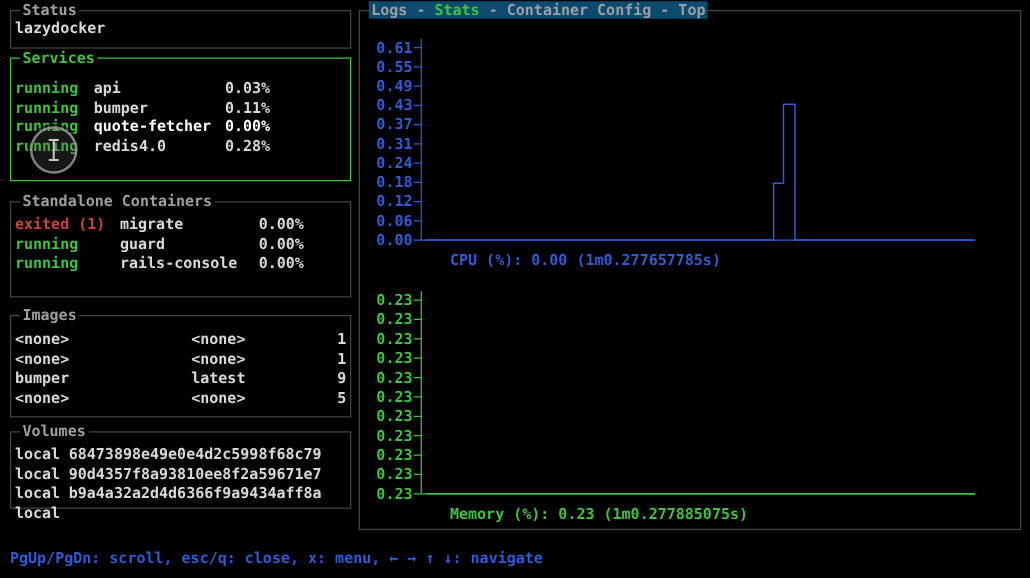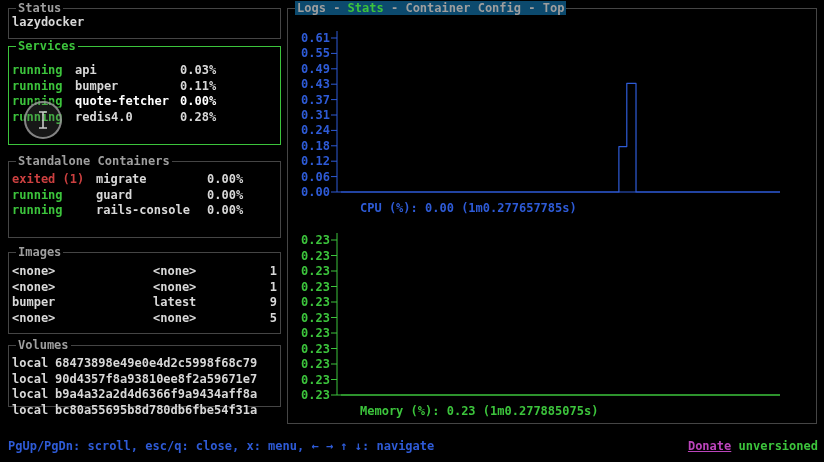--- a/index.html
+++ b/index.html
@@ -143,21 +143,20 @@
         <div class="row">
           <span class="cell vol-driver c-white">local</span>
           <span class="cell vol-name c-white">90d4357f8a93810ee8f2a59671e7</span>
         </div>
         <div class="row">
           <span class="cell vol-driver c-white">local</span>
           <span class="cell vol-name c-white">b9a4a32a2d4d6366f9a9434aff8a</span>
         </div>
         <div class="row">
           <span class="cell vol-driver c-white">local</span>
-          <span class="cell vol-name c-white">bc80a55695b8d780db6fbe54f31a</span>
         </div>
       </div>
   </div>
 
   <div class="panel" style="left:287px; top:8px; width:530px; height:416px;">
     <div id="tabs-line"><span class="tab">Logs</span><span class="tab-sep"> - </span><span class="tab active">Stats</span><span class="tab-sep"> - </span><span class="tab">Container Config</span><span class="tab-sep"> - </span><span class="tab">Top</span></div>
   </div>
 
   <svg id="charts-svg" width="530" height="416">
       <line x1="50" y1="23" x2="50" y2="184" stroke="#2e5bd7" stroke-width="1"></line>
@@ -209,24 +208,20 @@
       <line x1="44" y1="371.5" x2="50" y2="371.5" stroke="#3cc43c" stroke-width="1"></line>
       <text x="43" y="375.5" fill="#3cc43c" text-anchor="end" font-size="12" font-weight="bold" font-family="&quot;DejaVu Sans Mono&quot;, monospace">0.23</text>
       <line x1="44" y1="387" x2="50" y2="387" stroke="#3cc43c" stroke-width="1"></line>
       <text x="43" y="391" fill="#3cc43c" text-anchor="end" font-size="12" font-weight="bold" font-family="&quot;DejaVu Sans Mono&quot;, monospace">0.23</text>
       <polyline points="54,387 493,387" fill="none" stroke="#3cc43c" stroke-width="1.2" stroke-linejoin="round"></polyline>
       <text x="73" y="407" fill="#3cc43c" font-size="12" font-weight="bold" font-family="&quot;DejaVu Sans Mono&quot;, monospace">Memory (%): 0.23 (1m0.277885075s)</text>
     </svg>
 
   <div id="status-bar">
     <span id="keybindings" class="c-blue">PgUp/PgDn: scroll, esc/q: close, x: menu, ← → ↑ ↓: navigate</span>
-    <span id="statusbar-right">
-      <span id="donate-link" class="c-magenta">Donate</span>
-      <span class="c-green">unversioned</span>
-    </span>
   </div>
 
   <div id="cursor-overlay">
     <div id="cursor-ring"></div>
     <svg id="ibeam" width="12" height="18" viewBox="0 0 12 18">
       <path d="M2 1 H10 M6 1 V17 M2 17 H10" stroke="#c8c8c8" stroke-width="1.6" fill="none"></path>
     </svg>
   </div>
 
 </div>

